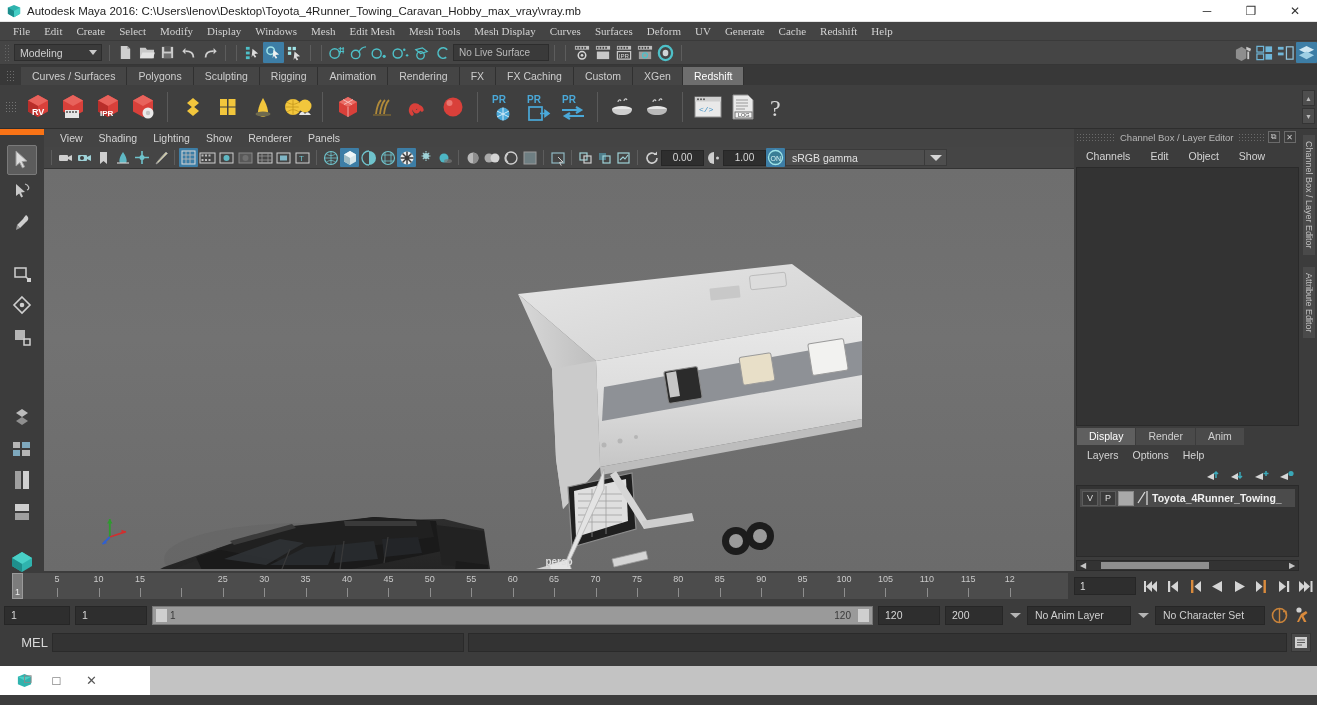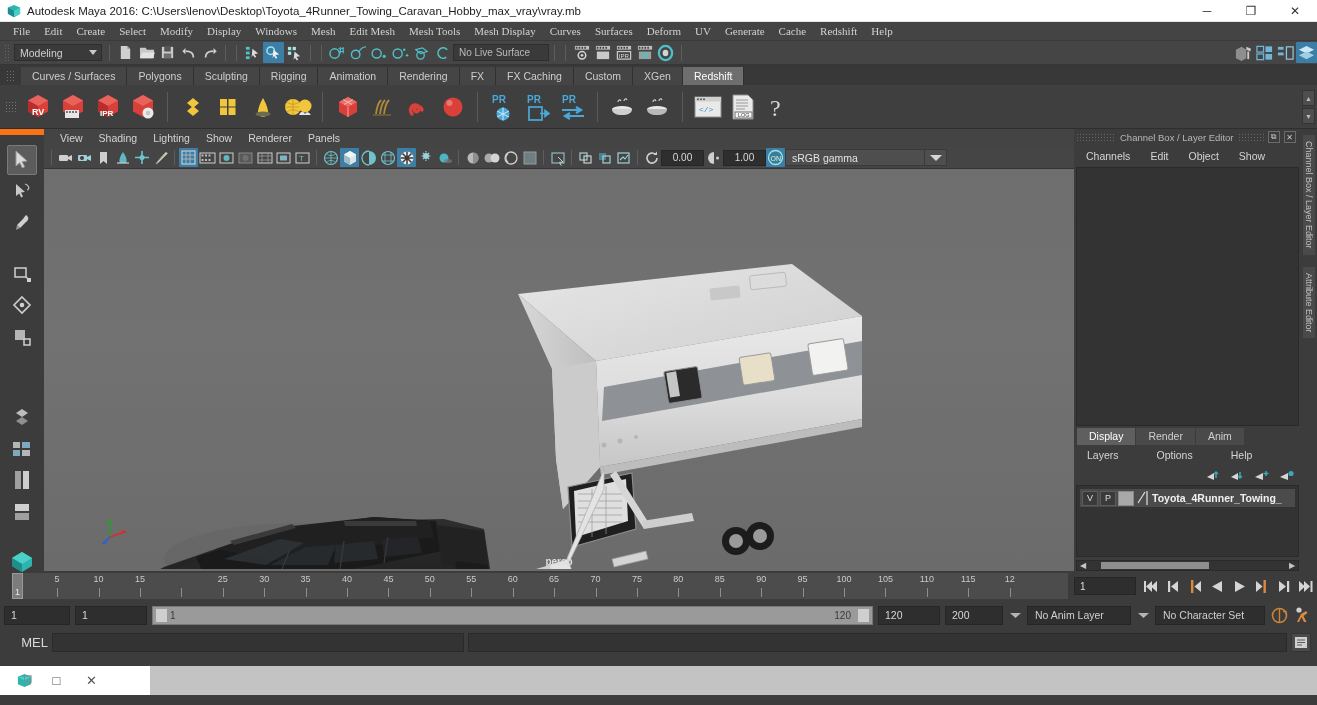--- a/index.html
+++ b/index.html
@@ -97,21 +97,21 @@
   .rdhead{height:16px;background:#3c3c3c;display:flex;align-items:center;padding:0 2px;gap:4px;}
   .rdhead .dots{width:40px;height:9px;background-image:radial-gradient(#6a6a6a 35%,transparent 36%);background-size:3px 3px;}
   .rdhead .rdtitle{font-size:9.5px;color:#b6b6b6;white-space:nowrap;}
   .rdhead .ricon{width:12px;height:12px;border:1px solid #6b6b6b;display:flex;align-items:center;justify-content:center;font-size:8px;color:#c9c9c9;}
   .cbmenu{height:22px;display:flex;align-items:center;padding-left:6px;gap:8px;}
   .cbmenu span{font-size:10.5px;color:#d4d4d4;padding:0 6px;}
   .cbbody{flex:1;background:#333333;border:1px solid #2a2a2a;margin:0 2px;}
   .laytabs{height:19px;display:flex;align-items:flex-end;padding-left:3px;}
   .laytab{height:17px;line-height:17px;padding:0 12px;font-size:10.5px;background:#4a4a4a;color:#cfcfcf;margin-right:1px;}
   .laytab.active{background:#5f5f5f;color:#fff;}
-  .laymenu{height:20px;display:flex;align-items:center;padding-left:6px;gap:24px;}
+  .laymenu{height:20px;display:flex;align-items:center;padding-left:6px;}
   .laymenu span{font-size:10.5px;color:#d4d4d4;padding:0 7px;}
   .layicons{height:20px;display:flex;align-items:center;justify-content:flex-end;padding-right:6px;gap:9px;}
   .laylist{background:#333333;border:1px solid #2a2a2a;margin:0 2px;height:72px;padding:3px;}
   .layrow{display:flex;align-items:center;height:18px;background:#4b4b4b;gap:2px;padding:0 2px;}
   .laychip{width:16px;height:15px;background:#3a3a3a;border:1px solid #5c5c5c;display:flex;align-items:center;justify-content:center;font-size:9px;color:#ddd;}
   .laychip.blank{background:#a9a9a9;border-color:#888;}
   .layname{font-size:10.5px;color:#f0f0f0;font-weight:bold;white-space:nowrap;overflow:hidden;}
   .layscroll{height:11px;margin:3px 2px 0;background:#333;border:1px solid #2a2a2a;display:flex;align-items:center;}
   .layscroll .thumb{height:7px;background:#8e8e8e;margin-left:12px;width:108px;}
   .layscroll .ar{width:12px;text-align:center;font-size:8px;color:#c5c5c5;}

